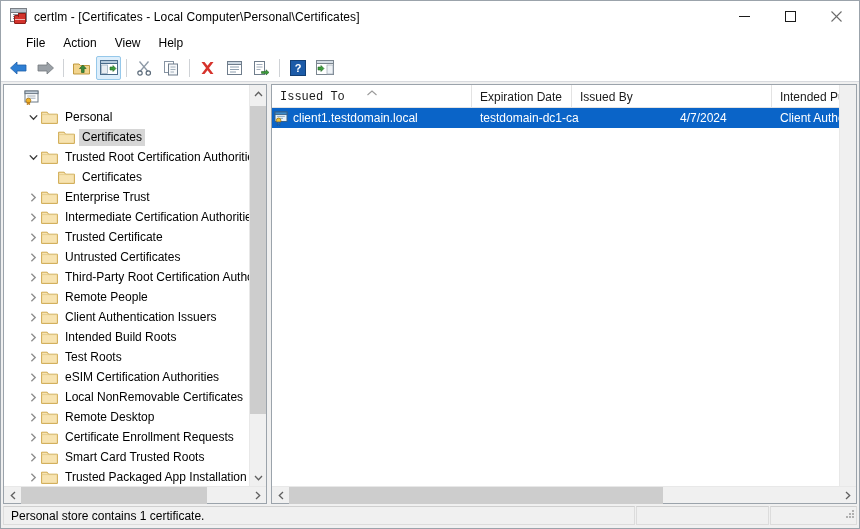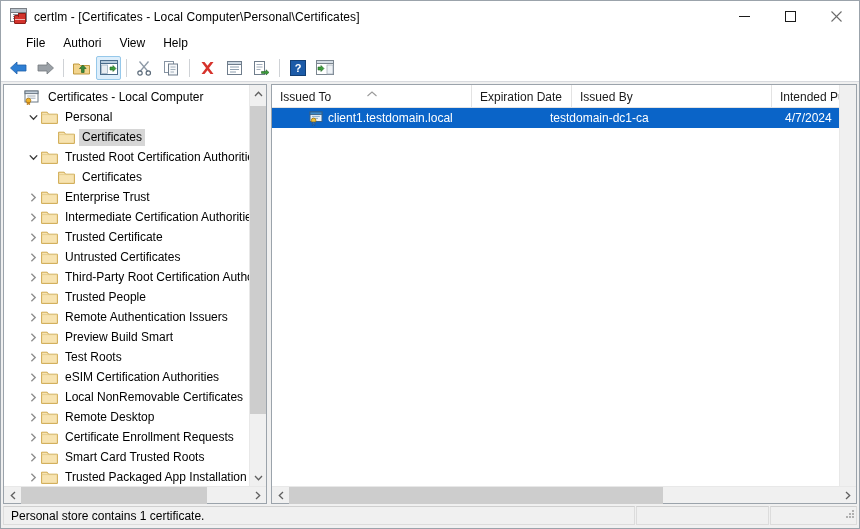--- a/index.html
+++ b/index.html
@@ -195,21 +195,21 @@
     transform: translateX(-50%);
   }
   .lrows { flex: 1 1 auto; overflow: hidden; }
   .lrow {
     height: 20px; display: flex; align-items: center;
     font-size: 12px;
   }
   .lrow.selected { background: #0a64c8; color: #ffffff; }
   .lcell {
     padding-left: 8px; white-space: nowrap; overflow: hidden;
-    display: flex; align-items: center; height: 28px; margin-left: 35px;
+    display: flex; align-items: center; height: 28px;
   }
   .cert-ico { width: 16px; height: 15px; position: relative; flex: 0 0 16px; margin-left: 2px; margin-right: 3px; }
 
   
   .vscroll {
     width: 17px; flex: 0 0 17px;
     background: #f0f0f0;
     border-left: 1px solid #e8e8e8;
     display: flex; flex-direction: column;
     position: relative;
@@ -286,21 +286,21 @@
         <svg width="11" height="11" viewBox="0 0 11 11">
             <line x1="0.5" y1="0.5" x2="10.5" y2="10.5" stroke="#6b6b6b" stroke-width="1.1"></line>
             <line x1="10.5" y1="0.5" x2="0.5" y2="10.5" stroke="#6b6b6b" stroke-width="1.1"></line>
           </svg>
       </div>
     </div>
   </div>
 
   <div class="menubar">
     <div class="menu-item">File</div>
-    <div class="menu-item">Authori</div>
+    <div class="menu-item">Action</div>
     <div class="menu-item">View</div>
     <div class="menu-item">Help</div>
   </div>
 
   <div class="toolbar">
 
     <div class="tb-btn">
       <svg width="19" height="16" viewBox="0 0 19 16">
         <path d="M8 2 L1.5 8 L8 14 L8 11 L17 11 L17 5 L8 5 Z" fill="#2e7fd4" stroke="#1f5fa8" stroke-width="0.8" stroke-linejoin="round"></path>
       </svg>
@@ -401,21 +401,20 @@
               <div style="width: 4px; flex: 0 0 4px;"></div>
               <div class="twisty"></div>
               <div class="root-icon"><svg width="17" height="15" viewBox="0 0 17 15">
                   <rect x="1" y="1" width="13" height="11" fill="#ffffff" stroke="#6b7884" stroke-width="1"></rect>
                   <rect x="1" y="1" width="13" height="2.6" fill="#c3cfdb" stroke="#6b7884" stroke-width="1"></rect>
                   <line x1="3.2" y1="6" x2="11.5" y2="6" stroke="#93a2b0" stroke-width="0.9"></line>
                   <line x1="3.2" y1="8.2" x2="11.5" y2="8.2" stroke="#93a2b0" stroke-width="0.9"></line>
                   <circle cx="4.4" cy="10.6" r="2.4" fill="#f0b429" stroke="#a8761a" stroke-width="0.8"></circle>
                   <path d="M3.2 12.4 L3.2 15 L4.4 14 L5.6 15 L5.6 12.4 Z" fill="#e08b1f" stroke="#a8761a" stroke-width="0.6"></path>
                 </svg></div>
-              <div class="tlabel">Certificates - Local Computer</div>
             </div>
             <div class="tnode">
               <div style="width: 21px; flex: 0 0 21px;"></div>
               <div class="twisty">
                 <svg width="9" height="7" viewBox="0 0 9 7">
                   <path d="M0.8 1.4 L4.5 5.2 L8.2 1.4" fill="none" stroke="#3a3a3a" stroke-width="1.35"></path>
                 </svg>
               </div>
               <div class="ficon"><svg width="17" height="14" viewBox="0 0 17 14">
                   <path d="M0.6 2.2 L0.6 13.4 L16.4 13.4 L16.4 4.2 L7.6 4.2 L6.2 2.2 Z" fill="#f7e3b0" stroke="#c9a040" stroke-width="0.9" stroke-linejoin="round"></path>
@@ -523,47 +522,47 @@
               <div style="width: 21px; flex: 0 0 21px;"></div>
               <div class="twisty">
                 <svg width="7" height="9" viewBox="0 0 7 9">
                   <path d="M1.4 0.8 L5.2 4.5 L1.4 8.2" fill="none" stroke="#8d8d8d" stroke-width="1.35"></path>
                 </svg>
               </div>
               <div class="ficon"><svg width="17" height="14" viewBox="0 0 17 14">
                   <path d="M0.6 2.2 L0.6 13.4 L16.4 13.4 L16.4 4.2 L7.6 4.2 L6.2 2.2 Z" fill="#f7e3b0" stroke="#c9a040" stroke-width="0.9" stroke-linejoin="round"></path>
                   <path d="M0.6 4.6 L16.4 4.6" stroke="#e0c889" stroke-width="0.8"></path>
                 </svg></div>
-              <div class="tlabel">Trusted People</div>
-            </div>
-            <div class="tnode">
-              <div style="width: 21px; flex: 0 0 21px;"></div>
-              <div class="twisty">
-                <svg width="7" height="9" viewBox="0 0 7 9">
-                  <path d="M1.4 0.8 L5.2 4.5 L1.4 8.2" fill="none" stroke="#8d8d8d" stroke-width="1.35"></path>
-                </svg>
-              </div>
-              <div class="ficon"><svg width="17" height="14" viewBox="0 0 17 14">
-                  <path d="M0.6 2.2 L0.6 13.4 L16.4 13.4 L16.4 4.2 L7.6 4.2 L6.2 2.2 Z" fill="#f7e3b0" stroke="#c9a040" stroke-width="0.9" stroke-linejoin="round"></path>
-                  <path d="M0.6 4.6 L16.4 4.6" stroke="#e0c889" stroke-width="0.8"></path>
-                </svg></div>
-              <div class="tlabel">Remote Authentication Issuers</div>
-            </div>
-            <div class="tnode">
-              <div style="width: 21px; flex: 0 0 21px;"></div>
-              <div class="twisty">
-                <svg width="7" height="9" viewBox="0 0 7 9">
-                  <path d="M1.4 0.8 L5.2 4.5 L1.4 8.2" fill="none" stroke="#8d8d8d" stroke-width="1.35"></path>
-                </svg>
-              </div>
-              <div class="ficon"><svg width="17" height="14" viewBox="0 0 17 14">
-                  <path d="M0.6 2.2 L0.6 13.4 L16.4 13.4 L16.4 4.2 L7.6 4.2 L6.2 2.2 Z" fill="#f7e3b0" stroke="#c9a040" stroke-width="0.9" stroke-linejoin="round"></path>
-                  <path d="M0.6 4.6 L16.4 4.6" stroke="#e0c889" stroke-width="0.8"></path>
-                </svg></div>
-              <div class="tlabel">Preview Build Smart</div>
+              <div class="tlabel">Remote People</div>
+            </div>
+            <div class="tnode">
+              <div style="width: 21px; flex: 0 0 21px;"></div>
+              <div class="twisty">
+                <svg width="7" height="9" viewBox="0 0 7 9">
+                  <path d="M1.4 0.8 L5.2 4.5 L1.4 8.2" fill="none" stroke="#8d8d8d" stroke-width="1.35"></path>
+                </svg>
+              </div>
+              <div class="ficon"><svg width="17" height="14" viewBox="0 0 17 14">
+                  <path d="M0.6 2.2 L0.6 13.4 L16.4 13.4 L16.4 4.2 L7.6 4.2 L6.2 2.2 Z" fill="#f7e3b0" stroke="#c9a040" stroke-width="0.9" stroke-linejoin="round"></path>
+                  <path d="M0.6 4.6 L16.4 4.6" stroke="#e0c889" stroke-width="0.8"></path>
+                </svg></div>
+              <div class="tlabel">Client Authentication Issuers</div>
+            </div>
+            <div class="tnode">
+              <div style="width: 21px; flex: 0 0 21px;"></div>
+              <div class="twisty">
+                <svg width="7" height="9" viewBox="0 0 7 9">
+                  <path d="M1.4 0.8 L5.2 4.5 L1.4 8.2" fill="none" stroke="#8d8d8d" stroke-width="1.35"></path>
+                </svg>
+              </div>
+              <div class="ficon"><svg width="17" height="14" viewBox="0 0 17 14">
+                  <path d="M0.6 2.2 L0.6 13.4 L16.4 13.4 L16.4 4.2 L7.6 4.2 L6.2 2.2 Z" fill="#f7e3b0" stroke="#c9a040" stroke-width="0.9" stroke-linejoin="round"></path>
+                  <path d="M0.6 4.6 L16.4 4.6" stroke="#e0c889" stroke-width="0.8"></path>
+                </svg></div>
+              <div class="tlabel">Intended Build Roots</div>
             </div>
             <div class="tnode">
               <div style="width: 21px; flex: 0 0 21px;"></div>
               <div class="twisty">
                 <svg width="7" height="9" viewBox="0 0 7 9">
                   <path d="M1.4 0.8 L5.2 4.5 L1.4 8.2" fill="none" stroke="#8d8d8d" stroke-width="1.35"></path>
                 </svg>
               </div>
               <div class="ficon"><svg width="17" height="14" viewBox="0 0 17 14">
                   <path d="M0.6 2.2 L0.6 13.4 L16.4 13.4 L16.4 4.2 L7.6 4.2 L6.2 2.2 Z" fill="#f7e3b0" stroke="#c9a040" stroke-width="0.9" stroke-linejoin="round"></path>
@@ -680,21 +679,21 @@
               <path d="M1 1 L4.7 4.5 L1 8" fill="none" stroke="#606060" stroke-width="1.3"></path>
             </svg>
         </div>
       </div>
     </div>
 
     <div class="list-pane">
       <div class="list-body">
         <div class="list-inner">
           <div class="lheader" id="list-header">
-              <div class="lhcell" style="flex: 0 0 200px;">
+              <div class="lhcell" style="flex: 0 0 200px; font-family: Liberation Mono, monospace;">
                 <span class="sortmark"><svg width="11" height="6" viewBox="0 0 11 6">
                     <path d="M1 5 L5.5 1 L10 5" fill="none" stroke="#9b9b9b" stroke-width="1.1"></path>
                   </svg></span>
                 <span>Issued To</span>
               </div>
               <div class="lhcell" style="flex: 0 0 100px;">
                 <span>Expiration Date</span>
               </div>
               <div class="lhcell" style="flex: 0 0 200px;">
                 <span>Issued By</span>

